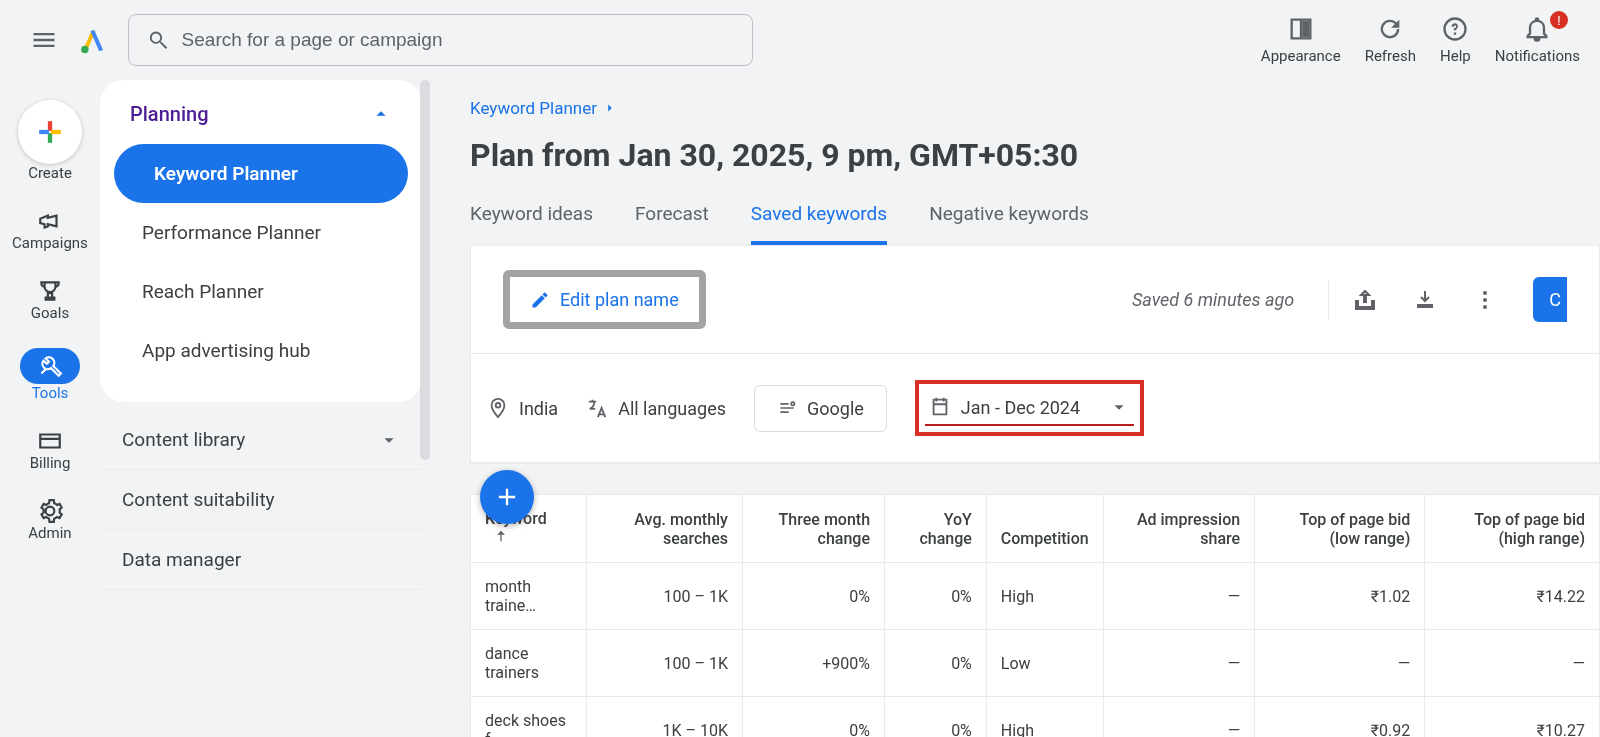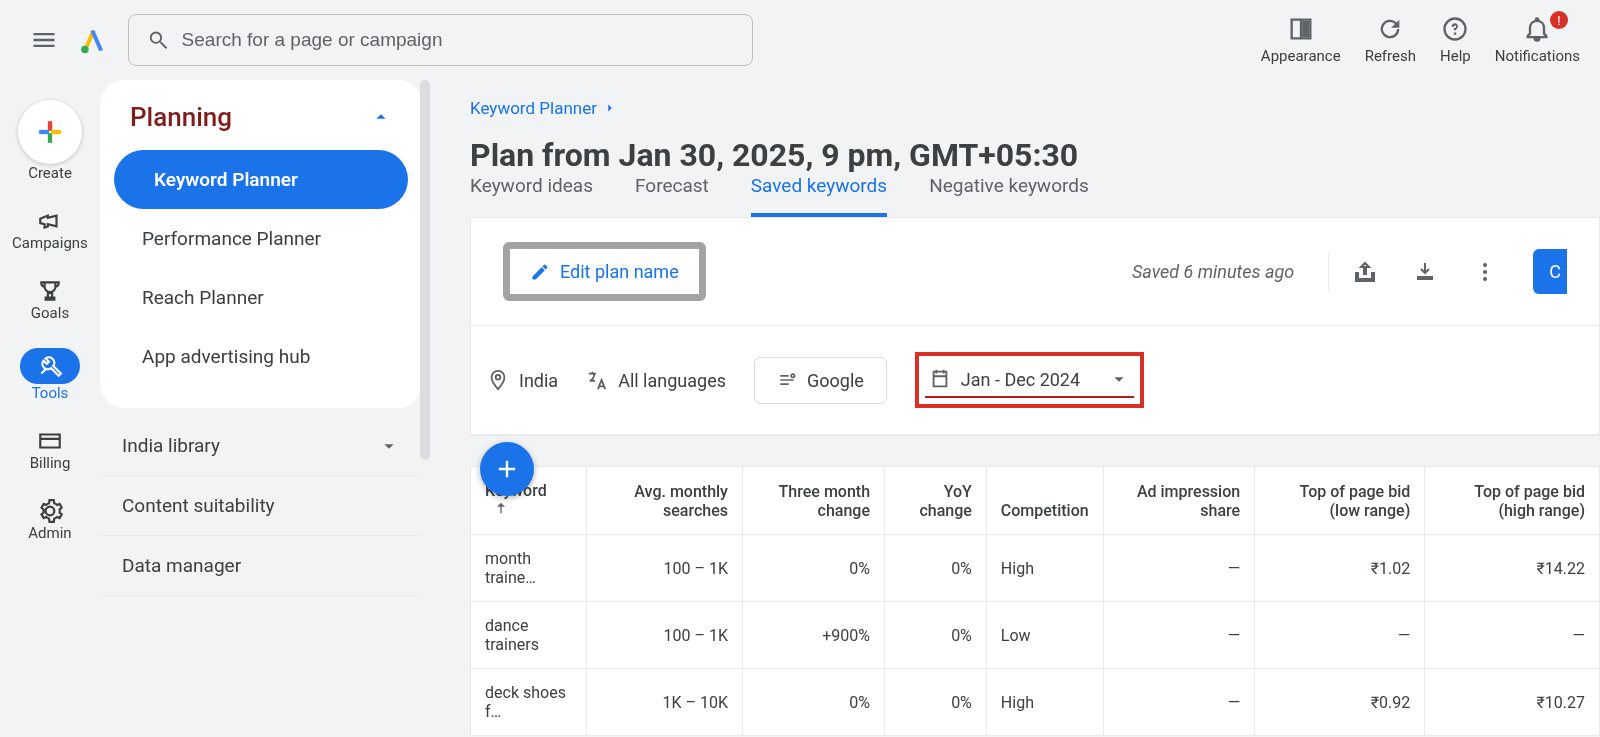--- a/index.html
+++ b/index.html
@@ -80,21 +80,21 @@
     display:flex; flex-direction:column;
     position:relative;
   }
   .side-scroll { position:absolute; right:0; top:0; width:10px; height:380px; background:#dadce0; border-radius:5px; }
   .panel-card {
     background:#fff; border-radius:24px; padding:22px 8px 22px 8px; margin-bottom:8px;
   }
   .panel-section-head {
     display:flex; align-items:center; justify-content:space-between;
     padding:0 22px 18px 22px;
-    color:#7f1d1d; font-size:26px; font-weight:500; cursor:pointer;
+    color:#4c1d95; font-size:20px; font-weight:500; cursor:pointer;
   }
   .panel-section-head svg { width:22px; height:22px; fill:#1a73e8; }
   .pill-item {
     padding:18px 28px; border-radius:999px; font-size:19px; cursor:pointer; margin:0 6px;
   }
   .pill-item.selected { background:#1a73e8; color:#fff; font-weight:600; text-align:left; padding-left:40px;}
   .panel-link {
     padding:18px 22px; font-size:19px; color:#3c4043; cursor:pointer;
     display:flex; align-items:center; justify-content:space-between;
   }
@@ -102,21 +102,21 @@
   .panel-divider { height:1px; background:#e8eaed; margin:0 0px; }
   .mobile-app {
     display:flex; align-items:center; gap:14px; color:#1a73e8; font-size:18px; padding:16px 22px; cursor:pointer;
   }
   .mobile-app svg { width:24px; height:24px; fill:#1a73e8; }
   
   .main { flex:1; padding:18px 0 0 40px; overflow:hidden; }
   .breadcrumb { color:#1a73e8; font-size:17px; display:flex; align-items:center; gap:6px; cursor:pointer;}
   .breadcrumb svg{ width:14px; height:14px; fill:#1a73e8; }
   .page-title { font-size:32px; color:#3c4043; margin-top:18px; }
-  .tabs { display:flex; gap:42px; border-bottom:none; }
+  .tabs { display:flex; gap:42px; margin-top:28px; border-bottom:none; }
   .tab { font-size:19px; color:#5f6368; padding-bottom:16px; cursor:pointer; }
   .tab.active { color:#1a73e8; border-bottom:4px solid #1a73e8; }
   .toolbar-card {
     background:#fff; margin-top:0px; border:1px solid #e8eaed;
   }
   .toolbar-row1 {
     display:flex; align-items:center; padding:24px 32px; border-bottom:1px solid #e8eaed;
   }
   .edit-btn {
     display:flex; align-items:center; gap:10px; border:7px solid #a3a3a3; border-radius:6px;
@@ -265,21 +265,21 @@
         <svg viewBox="0 0 24 24">
             <path d="M7 14l5-5 5 5z"></path>
           </svg>
       </div>
       <div class="pill-item selected">Keyword Planner</div>
       <div class="pill-item">Performance Planner</div>
       <div class="pill-item">Reach Planner</div>
       <div class="pill-item">App advertising hub</div>
     </div>
     <div class="panel-link">
-      <span>India library</span>
+      <span>Content library</span>
       <svg viewBox="0 0 24 24">
           <path d="M7 10l5 5 5-5z"></path>
         </svg>
     </div>
     <div class="panel-divider"></div>
     <div class="panel-link">
       <span>Content suitability</span>
     </div>
     <div class="panel-divider"></div>
     <div class="panel-link">

